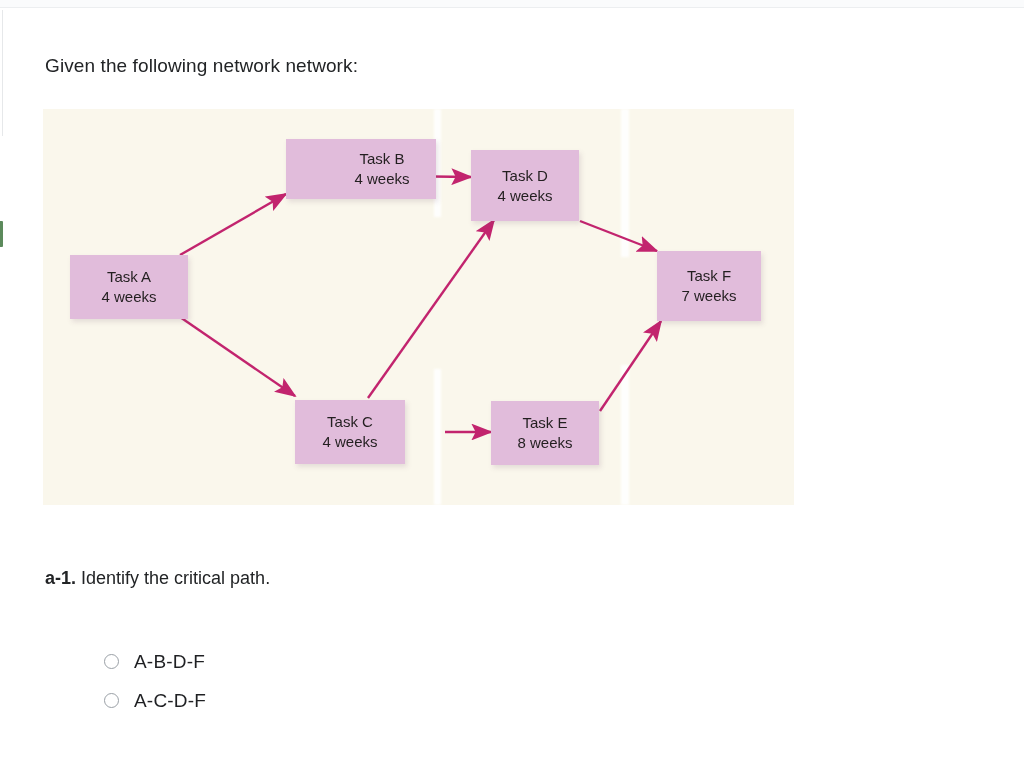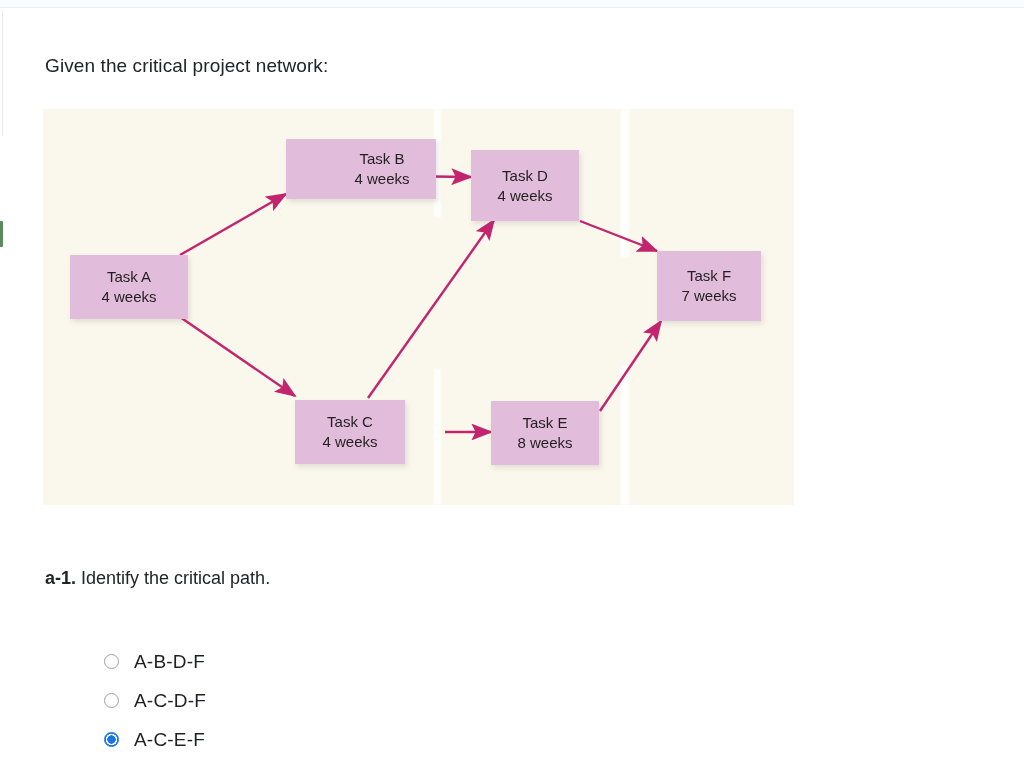--- a/index.html
+++ b/index.html
@@ -154,21 +154,21 @@
     white-space: nowrap;
   }
 </style>
 </head>
 <body>
 
 <div class="top-strip"></div>
 <div class="left-edge"></div>
 <div class="left-green-mark"></div>
 
-<div class="prompt">Given the critical project network:</div>
+<div class="prompt">Given the following network network:</div>
 
 <div class="diagram-panel">
 
   <div class="scan-streak streak-a1"></div>
   <div class="scan-streak streak-a2"></div>
   <div class="scan-streak streak-b1"></div>
   <div class="scan-streak streak-b2"></div>
 
   <svg class="diagram-svg" viewBox="0 0 751 396">
     <defs>
@@ -233,18 +233,14 @@
   <div class="option-row">
     <span class="radio"></span>
     <span class="option-label">A-B-D-F</span>
   </div>
 
   <div class="option-row">
     <span class="radio"></span>
     <span class="option-label">A-C-D-F</span>
   </div>
 
-  <div class="option-row">
-    <span class="radio selected"></span>
-    <span class="option-label">A-C-E-F</span>
-  </div>
 
 </div>
 
 </body></html>

